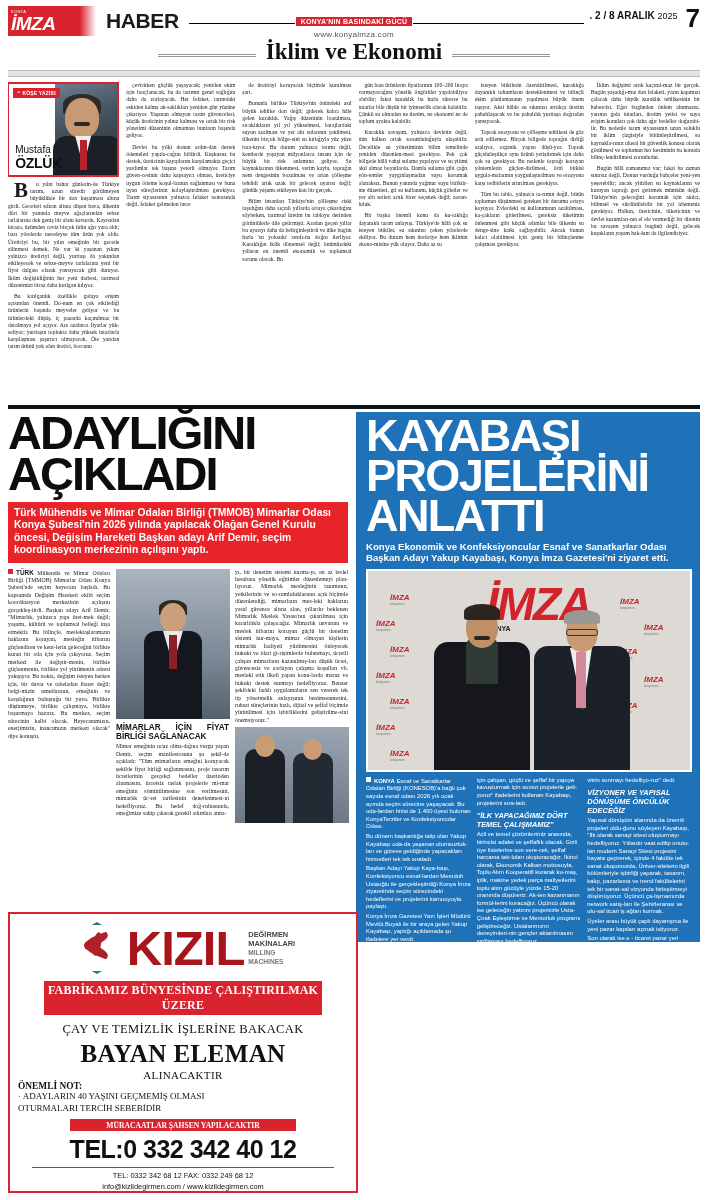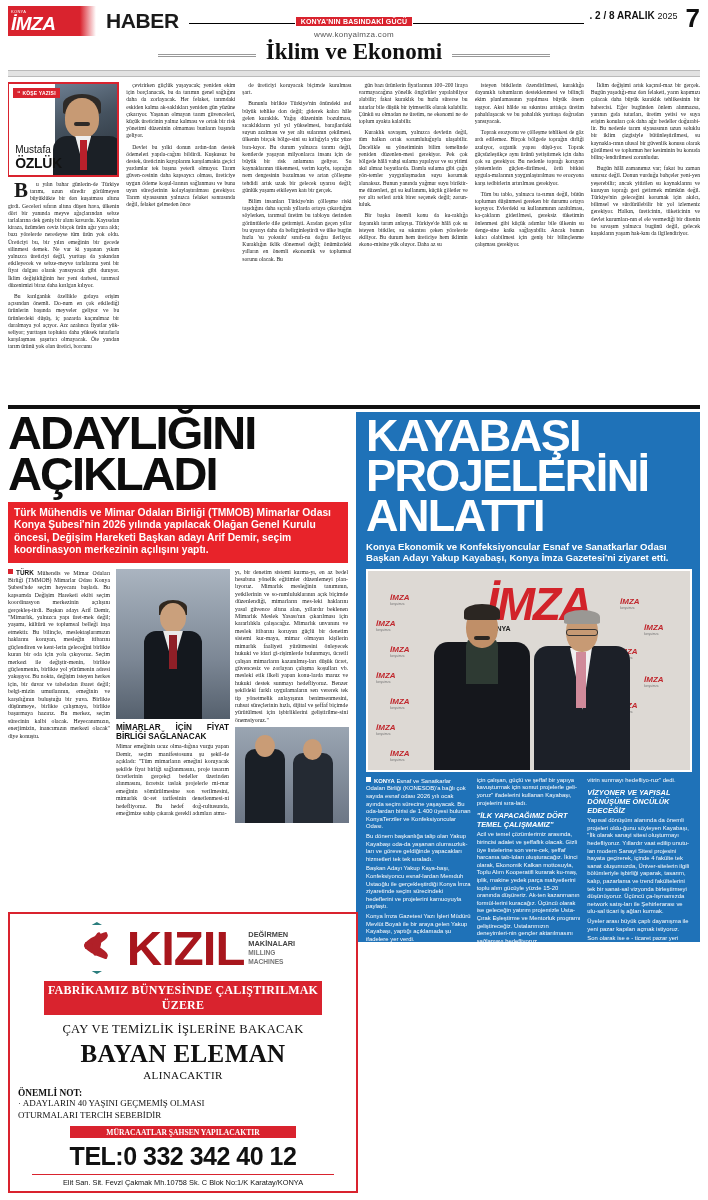--- a/index.html
+++ b/index.html
@@ -138,21 +138,21 @@
   .ad-mark .leaf2{ position:absolute; left:12px; top:24px; width:26px; height:9px; background:#b02028; border-radius:10% 60% 10% 60%; transform:rotate(22deg);}
   .ad-mark .leaf3{ position:absolute; left:22px; top:10px; width:8px; height:24px; background:#b02028; border-radius:50%; transform:rotate(10deg);}
   .ad-kizil { font-family:"Liberation Sans",sans-serif; font-weight:bold; font-size:49px; color:#a8161d; letter-spacing:-1px; line-height:43px;}
   .ad-sub { font-family:"Liberation Sans",sans-serif; font-weight:bold; font-size:7.4px; color:#444; line-height:9px; text-align:left;}
   .ad-sub .en { color:#777; font-size:6.6px;}
   .ad-redstrip { background:#d9232e; color:#fff; text-align:center; font-family:"Liberation Serif",serif;
      font-weight:bold; font-size:12px; padding:2px 0; margin:7px 26px 0 26px; letter-spacing:.2px;}
   .ad-line1 { text-align:center; font-family:"Liberation Serif",serif; font-size:12.6px; margin-top:7px; letter-spacing:.3px;}
   .ad-line2 { text-align:center; font-family:"Liberation Serif",serif; font-weight:bold; font-size:25px; margin-top:3px; letter-spacing:.4px;}
   .ad-line3 { text-align:center; font-family:"Liberation Serif",serif; font-size:11px; margin-top:1px; letter-spacing:.4px;}
-  .ad-note-t { font-family:"Liberation Serif",serif; font-weight:bold; font-size:9.4px; margin-top:7px;}
+  .ad-note-t { font-family:"Liberation Serif",serif; font-weight:bold; font-size:9.4px; }
   .ad-note { font-family:"Liberation Serif",serif; font-size:9px; line-height:11.6px;}
   .ad-redstrip2 { background:#d9232e; color:#fff; text-align:center; font-family:"Liberation Serif",serif;
      font-weight:bold; font-size:7.6px; padding:1.5px 0; margin:5px 52px 0 52px;}
   .ad-tel { text-align:center; font-family:"Liberation Sans",sans-serif; font-weight:bold; font-size:25px; margin-top:4px; letter-spacing:-.5px;}
   .ad-hr { border-top:1px solid #d9232e; margin:3px 14px;}
   .ad-addr { text-align:center; font-family:"Liberation Sans",sans-serif; font-size:7.4px; line-height:10.4px;}
 </style>
 </head>
 <body>
 
@@ -350,18 +350,17 @@
     <div class="ad-redstrip">FABRİKAMIZ BÜNYESİNDE ÇALIŞTIRILMAK ÜZERE</div>
     <div class="ad-line1">ÇAY VE TEMİZLİK İŞLERİNE BAKACAK</div>
     <div class="ad-line2">BAYAN ELEMAN</div>
     <div class="ad-line3">ALINACAKTIR</div>
     <div class="ad-note-t">ÖNEMLİ NOT:</div>
     <div class="ad-note">· ADAYLARIN 40 YAŞINI GEÇMEMİŞ OLMASI</div>
     <div class="ad-note">  OTURMALARI TERCİH SEBEBİDİR</div>
     <div class="ad-redstrip2">MÜRACAATLAR ŞAHSEN YAPILACAKTIR</div>
     <div class="ad-tel">TEL:0 332 342 40 12</div>
     <div class="ad-hr"></div>
-    <div class="ad-addr">Elit San. Sit. Fevzi Çakmak Mh.10758 Sk. C Blok No:1/K Karatay/KONYA</div>
     <div class="ad-addr b">TEL: 0332 342 68 12   FAX: 0332 249 68 12</div>
     <div class="ad-addr">info@kizildegirmen.com / www.kizildegirmen.com</div>
   </div>
 
 </div>
 
 </body></html>

